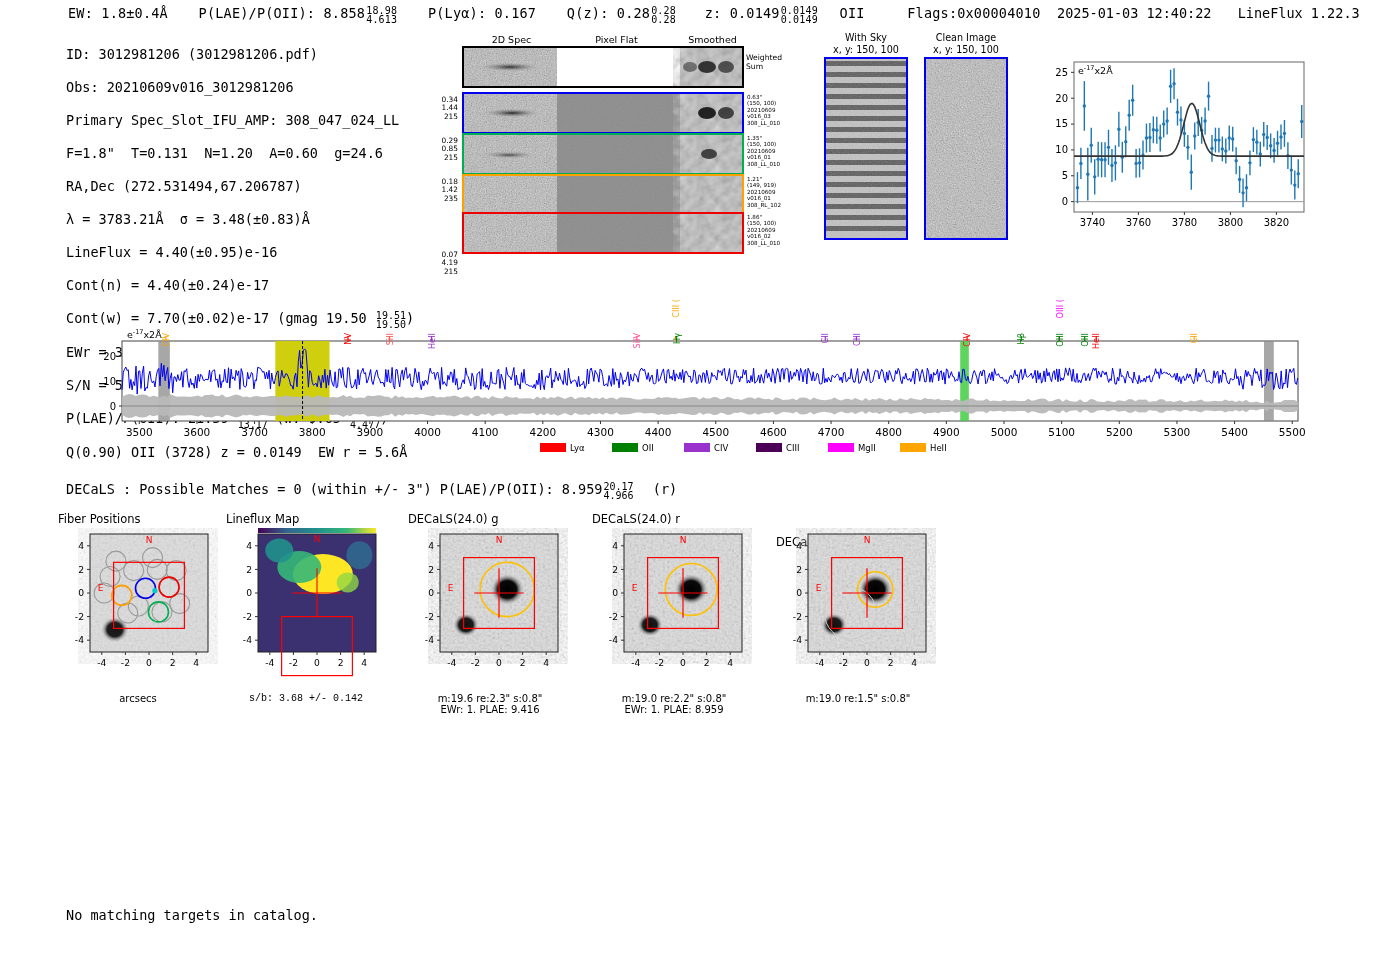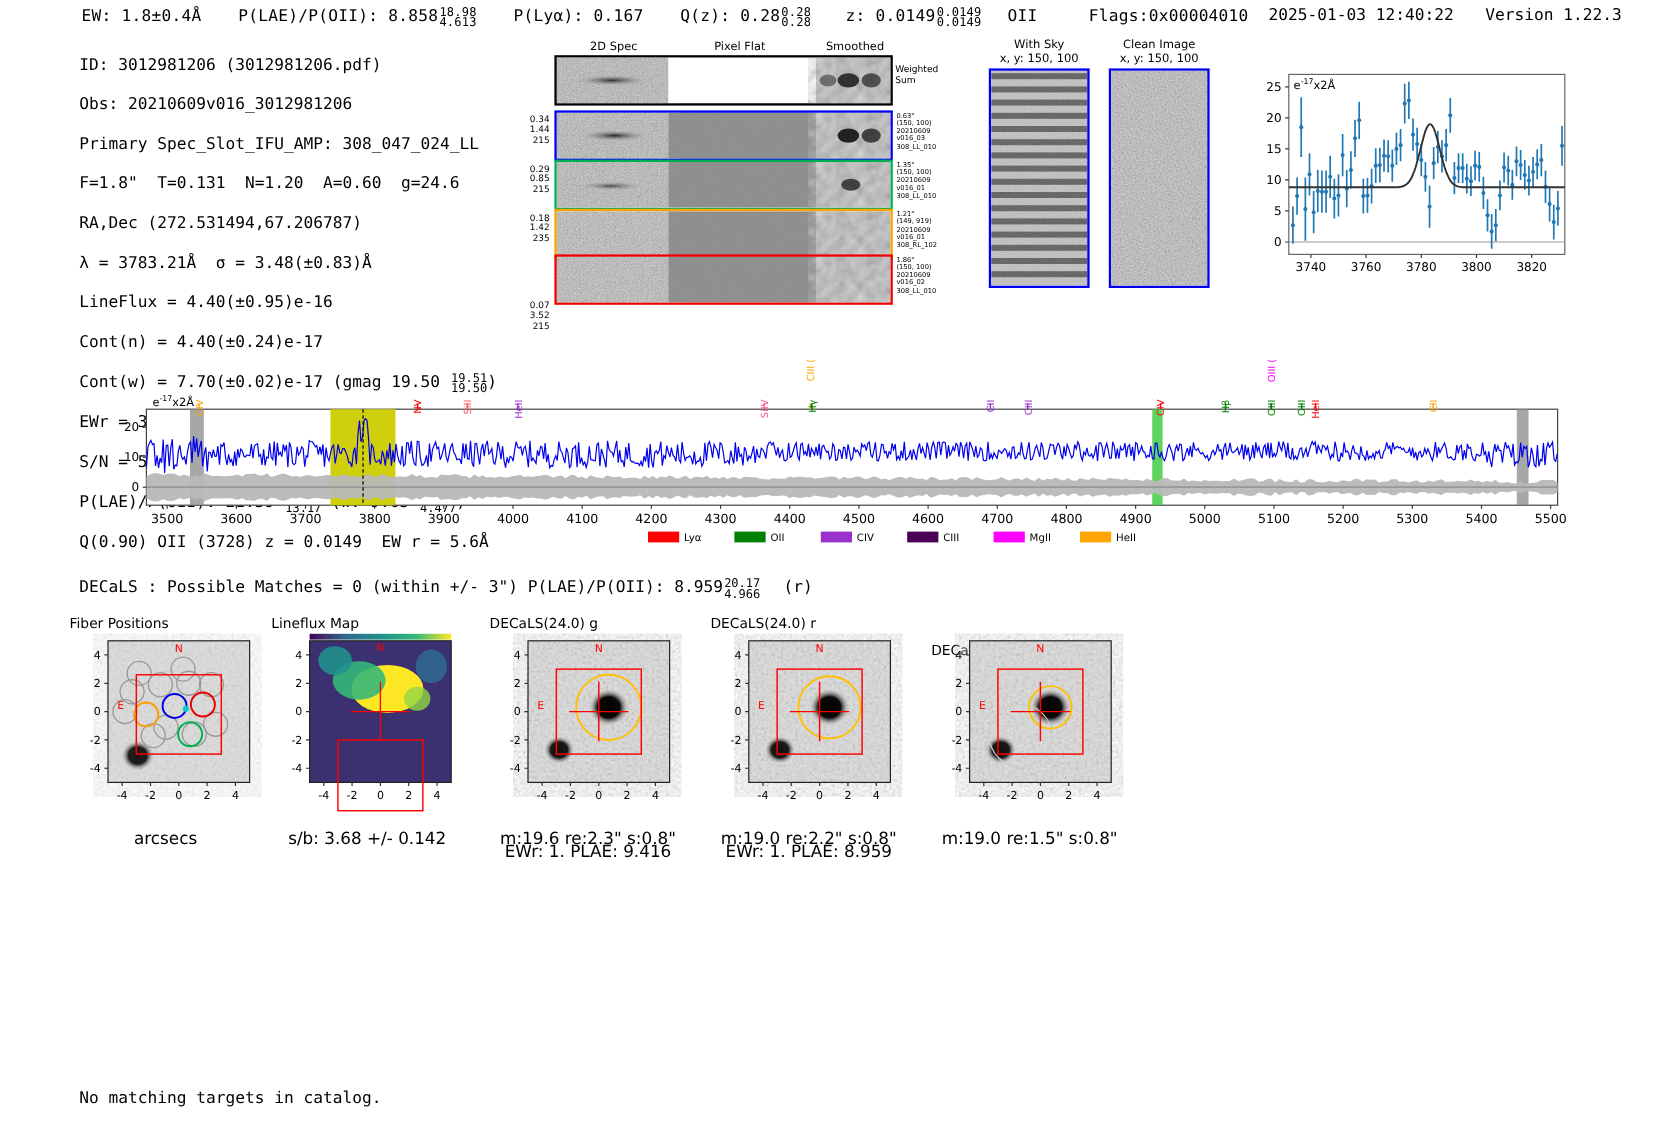--- a/index.html
+++ b/index.html
@@ -27,21 +27,21 @@
   .rowlbl2{font-size:5.6px;line-height:6.4px;text-align:left;color:#000;}
   .wsum{font-size:7.6px;line-height:8.6px;}
 
   
   .skyttl{font-size:9.6px;text-align:center;line-height:11.5px;}
   svg{display:block;}
 
   
   #decals-hdr{left:66px;top:481px;font-size:13.5px;}
   .cutttl{font-size:11.5px;text-align:left;}
-  .cutcap{font-size:14px;text-align:center;line-height:10.6px;}
+  .cutcap{font-size:10px;text-align:center;line-height:10.6px;}
 
   
   #bottom{left:66px;top:874px;font-size:13.5px;line-height:16.45px;white-space:pre;}
 </style>
 </head>
 <body>
 
 <div class="abs mono nowrap" id="hdr-line">
   <span>EW: 1.8±0.4Å</span>
   <span style="display:inline-block;width:14px"></span>
@@ -54,21 +54,21 @@
   <span style="display:inline-block;width:12px"></span>
   <span>z: 0.0149</span><span class="frac"><i>0.0149</i><i>0.0149</i></span>
   <span style="display:inline-block;width:5px"></span>
   <span>OII</span>
   <span style="display:inline-block;width:26px"></span>
   <span>Flags:0x00004010</span>
 </div>
 <div class="abs mono nowrap" id="hdr-right">
   <span>2025-01-03 12:40:22</span>
   <span style="display:inline-block;width:10px"></span>
-  <span>Version 1.22.3</span>
+  <span>LineFlux 1.22.3</span>
 </div>
 
 <div class="abs mono" id="info">
 <div>ID: 3012981206 (3012981206.pdf)</div>
 <div>Obs: 20210609v016_3012981206</div>
 <div>Primary Spec_Slot_IFU_AMP: 308_047_024_LL</div>
 <div>F=1.8"  T=0.131  N=1.20  A=0.60  g=24.6</div>
 <div>RA,Dec (272.531494,67.206787)</div>
 <div>λ = 3783.21Å  σ = 3.48(±0.83)Å</div>
 <div>LineFlux = 4.40(±0.95)e-16</div>
@@ -192,21 +192,21 @@
 <div class="abs sans rowlbl2" style="left:747px;top:176px;">
   <div>1.21"</div>
     <div>(149, 919)</div>
     <div>20210609</div>
     <div>v016_01</div>
     <div>308_RL_102</div>
 </div>
 
 <div class="abs sans rowlbl" style="left:432px;top:216px;width:26px;margin-top:35px;">
   <div>0.07</div>
-    <div>3.52</div>
+    <div>4.19</div>
     <div>215</div>
 </div>
 <div class="abs" style="left:462px;top:212px;width:282px;height:42px;border:2px solid #ee0000;box-sizing:border-box;">
   <svg width="278" height="38" viewBox="0 0 278 38">
       <rect x="0" y="0" width="93" height="38" fill="#bcbcbc"></rect>
   <rect x="0" y="0" width="93" height="38" filter="url(#gnz1)" opacity="0.95"></rect>
   <rect x="93" y="0" width="123" height="38" fill="#8d8d8d"></rect>
       <rect x="93" y="0" width="123" height="38" filter="url(#gnz1)" opacity="0.13"></rect>
   <rect x="216" y="0" width="62" height="38" fill="#bdbdbd"></rect>
       <rect x="216" y="0" width="62" height="38" filter="url(#gnz2)" opacity="0.85"></rect>
@@ -666,21 +666,21 @@
       <line x1="112.6" y1="124" x2="112.6" y2="127" stroke="#333"></line>
       <text x="112.6" y="138" font-size="9.2" font-family="&quot;DejaVu Sans&quot;,&quot;Liberation Sans&quot;,sans-serif" fill="#000" text-anchor="middle">2</text>
       <line x1="30" y1="41.400000000000006" x2="27" y2="41.400000000000006" stroke="#333"></line>
       <text x="24" y="44.60000000000001" font-size="9.2" font-family="&quot;DejaVu Sans&quot;,&quot;Liberation Sans&quot;,sans-serif" fill="#000" text-anchor="end">2</text>
       <line x1="136.2" y1="124" x2="136.2" y2="127" stroke="#333"></line>
       <text x="136.2" y="138" font-size="9.2" font-family="&quot;DejaVu Sans&quot;,&quot;Liberation Sans&quot;,sans-serif" fill="#000" text-anchor="middle">4</text>
       <line x1="30" y1="17.799999999999997" x2="27" y2="17.799999999999997" stroke="#333"></line>
       <text x="24" y="20.999999999999996" font-size="9.2" font-family="&quot;DejaVu Sans&quot;,&quot;Liberation Sans&quot;,sans-serif" fill="#000" text-anchor="end">4</text>
     </svg>
   </div>
-<div class="abs sans cutcap" style="left:226px;top:694px;width:160px;">
+<div class="abs sans cutcap" style="left:226px;top:694px;width:160px;font-family:Liberation Mono, monospace;">
   <div>s/b: 3.68 +/- 0.142</div>
 </div>
 
 <div class="abs sans cutttl" style="left:408px;top:512px;width:160px;">DECaLS(24.0) g</div>
 <div class="abs" style="left:410px;top:528px;">
     <svg id="cut2" width="158" height="182">
       <defs>
         <filter id="cn2">
           <feTurbulence type="fractalNoise" baseFrequency="0.42" numOctaves="3" seed="23"></feTurbulence>
           <feColorMatrix type="saturate" values="0"></feColorMatrix>

